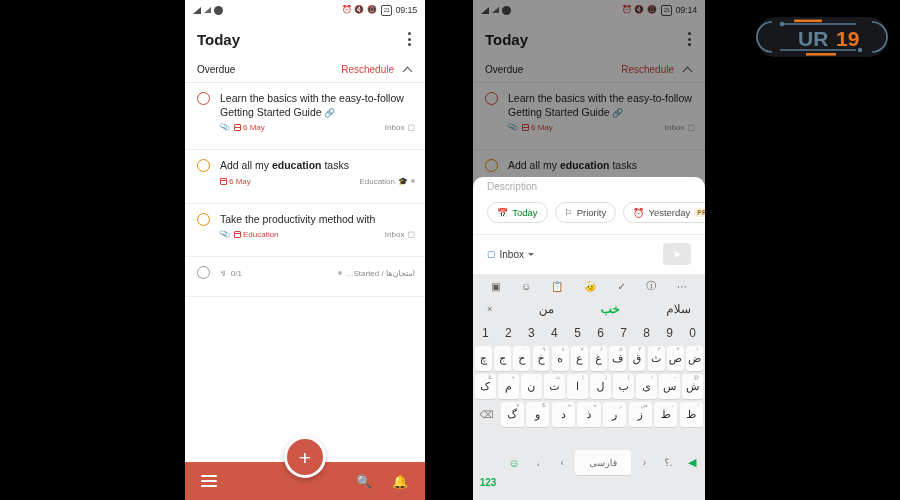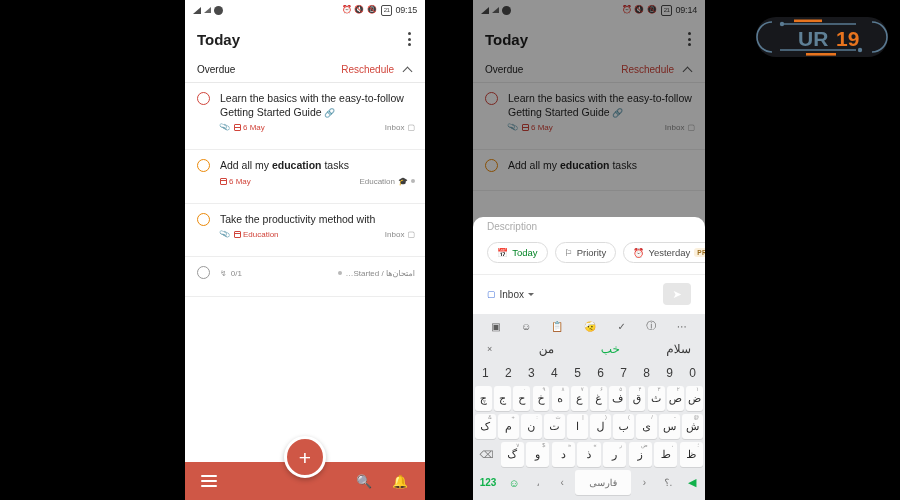--- a/index.html
+++ b/index.html
@@ -163,39 +163,39 @@
   .kb-toolbar {
     display: flex; align-items: center; justify-content: space-around;
     padding: 5px 8px; background: #e9eaec;
   }
   .kb-tool { font-size: 10px; color: #5c5c5c; }
   .kb-sugg {
     display: flex; align-items: center; justify-content: space-between;
     padding: 4px 14px 6px 14px; background: #e9eaec; direction: rtl;
   }
   .sugg { font-size: 12px; color: #3a3a3a; }
-  .sugg.hl { color: #11b14b; font-weight: 400; }
+  .sugg.hl { color: #11b14b; font-weight: 700; }
   .sugg-x { font-size: 9px; color: #6a6a6a; }
   .kb-row { display: flex; justify-content: center; gap: 2.5px; padding: 0 2px 3px 2px; }
   .key {
     position: relative; flex: 1 1 0; height: 25px; background: #fcfcfc;
     border-radius: 3px; display: flex; align-items: center; justify-content: center;
     font-size: 11px; color: #2b2b2b; box-shadow: 0 1px 0 rgba(0,0,0,.10);
   }
   .key sup {
     position: absolute; top: 1px; right: 4px; font-size: 5.5px; color: #9d9d9d;
     font-weight: 400; line-height: 1;
   }
   .key.num { height: 21px; background: transparent; box-shadow: none; font-size: 12px; color:#3a3a3a; }
   .key.wide { flex: 2.6 1 0; font-size: 9.5px; color: #6b6b6b; }
   .key.plain { background: transparent; box-shadow: none; color: #7a7a7a; font-size: 10px; }
   .key.green { color: #11b14b; font-size: 11px; }
   .kb-row.bottom { padding-bottom: 5px; align-items: center; }
   .key.numsw { background: transparent; box-shadow: none; color: #11b14b;
-               font-size: 10px; font-weight: 600; flex: 0 0 26px; }
+               font-size: 10px; font-weight: 600; flex: 0 0 26px; margin-top: 40px; }
 
   
   .logo {
     position: absolute; right: 8px; top: 12px; width: 140px; height: 50px;
   }
 </style>
 </head>
 <body>
 
 <div class="stage">

